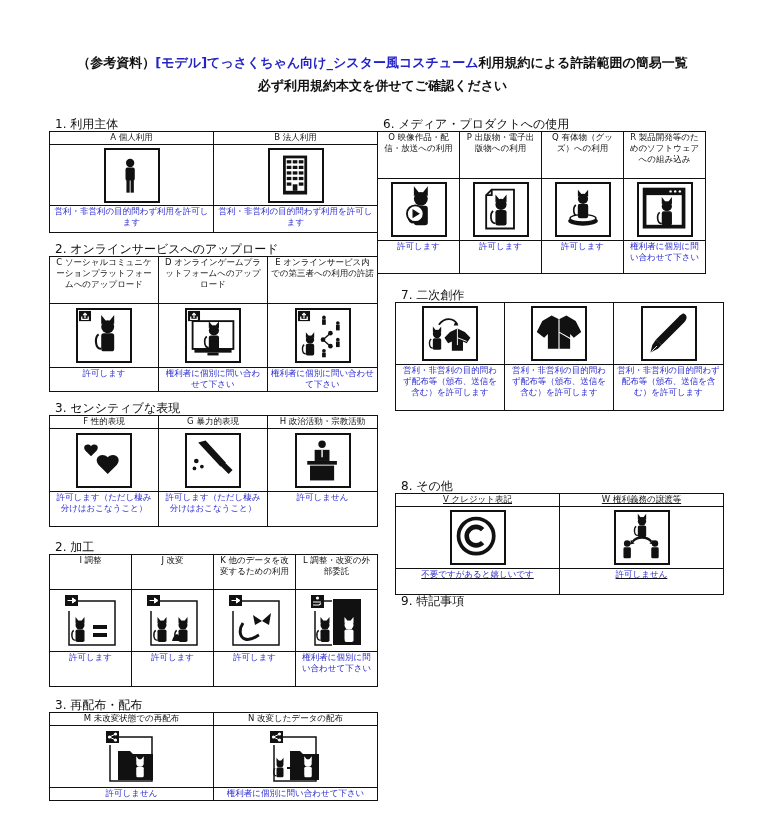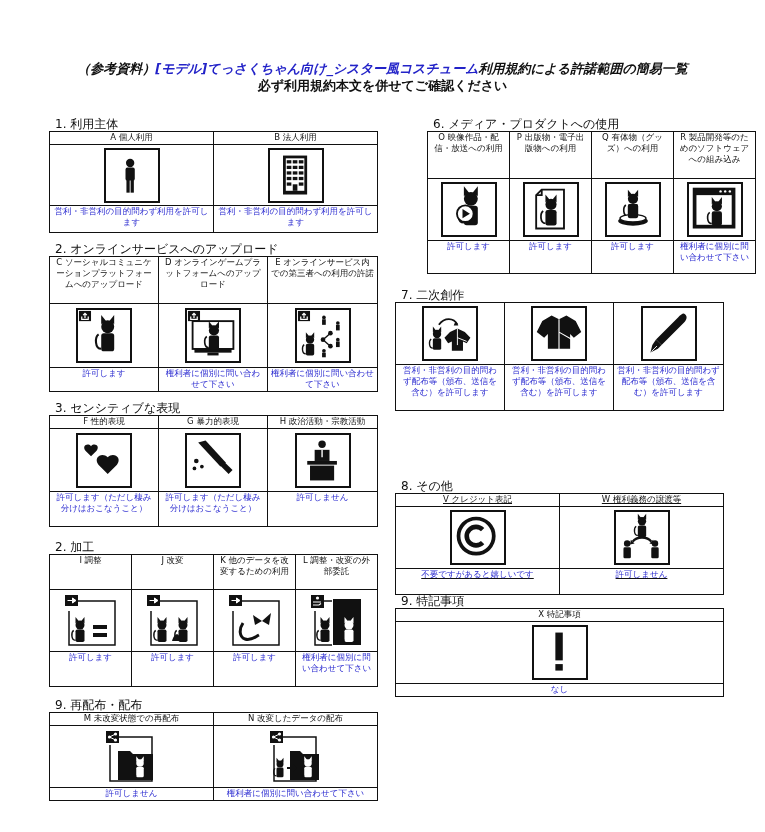--- a/index.html
+++ b/index.html
@@ -1,20 +1,20 @@
 <!DOCTYPE html>
 <html><head>
 <meta charset="utf-8">
 <style>
   html, body { margin: 0; padding: 0; background: #ffffff; }
   body { width: 765px; height: 832px; position: relative; overflow: hidden;
          font-family: "DejaVu Sans", "Liberation Sans", sans-serif; color: #111; }
   .title { position: absolute; left: 0; width: 765px; text-align: center;
            font-weight: bold; font-size: 13px; line-height: 17px; }
-  .title1 { top: 60px; font-style: italic; }
+  .title1 { top: 54px; }
   .title2 { top: 77px; }
   .title .hl { color: #2323c8; }
   .section { position: absolute; }
   .sec-title { font-size: 12px; line-height: 11px; height: 12px; padding-left: 6px; color: #111; }
   table.grid { border-collapse: collapse; table-layout: fixed; border: 1.5px solid #111; }
   table.grid td { border: 1px solid #111; padding: 0 3px; text-align: center; vertical-align: top;
                   font-size: 8.5px; line-height: 11px; overflow: hidden; }
   table.grid tr.hdr td { color: #111; }
   table.grid tr.img td { vertical-align: middle; padding: 0; }
   table.grid tr.res td { color: #2a2ad0; }
@@ -291,21 +291,21 @@
       <td>許可します</td>
       <td>許可します</td>
       <td>許可します</td>
       <td>権利者に個別に問い合わせて下さい</td>
     </tr>
   </tbody>
     </table>
 </div>
 
 <div class="section" style="left:49px; top:700px;">
-  <div class="sec-title">9. 再配布・配布</div>
+  <div class="sec-title">3. 再配布・配布</div>
   <table class="grid" style="width:328px;">
     <colgroup>
         <col style="width:164px">
         <col style="width:164px">
       </colgroup>
     <tbody>
         <tr class="hdr" style="height:13px">
       <td>M 未改変状態での再配布</td>
       <td>N 改変したデータの配布</td>
     </tr>
@@ -334,21 +334,21 @@
               </svg></span></td>
     </tr>
     <tr class="res" style="height:13px">
       <td>許可しません</td>
       <td>権利者に個別に問い合わせて下さい</td>
     </tr>
   </tbody>
     </table>
 </div>
 
-<div class="section" style="left:395px; top:119px;padding-left:32px;">
+<div class="section" style="left:377px; top:119px;">
   <div class="sec-title">6. メディア・プロダクトへの使用</div>
   <table class="grid" style="width:328px;">
     <colgroup>
         <col style="width:82px">
         <col style="width:82px">
         <col style="width:82px">
         <col style="width:82px">
       </colgroup>
     <tbody>
         <tr class="hdr" style="height:47px">
@@ -487,33 +487,13 @@
     <tr class="res" style="height:26px">
       <td>不要ですがあると嬉しいです</td>
       <td>許可しません</td>
     </tr>
   </tbody>
     </table>
 </div>
 
 <div class="section" style="left:395px; top:596px;">
   <div class="sec-title">9. 特記事項</div>
-  <table class="grid" style="width:328px;">
-    <colgroup>
-        <col style="width:328px">
-      </colgroup>
-    <tbody>
-        <tr class="hdr" style="height:13px">
-      <td>X 特記事項</td>
-    </tr>
-    <tr class="img" style="height:62px">
-      <td><span class="icon">
-        <svg viewBox="0 0 56 55">
-                <rect x="23" y="6" width="8" height="30" fill="#111"></rect>
-                <rect x="23" y="40" width="8" height="7" fill="#111"></rect>
-              </svg></span></td>
-    </tr>
-    <tr class="res" style="height:13px">
-      <td>なし</td>
-    </tr>
-  </tbody>
-    </table>
 </div>
 
 </body></html>

